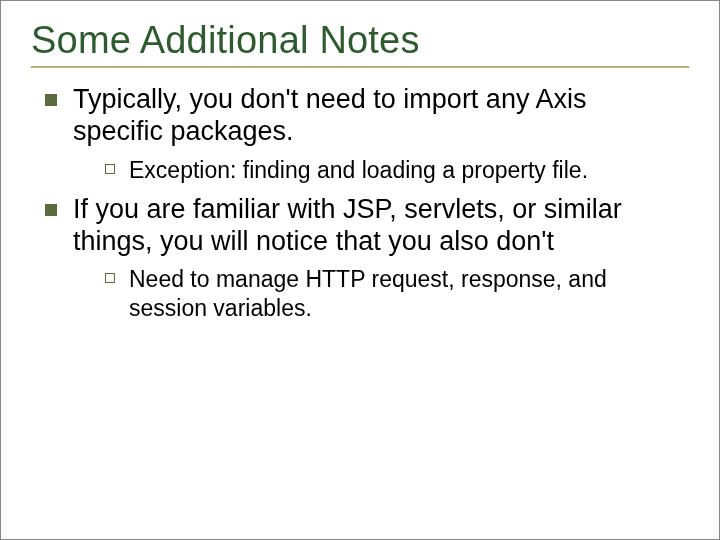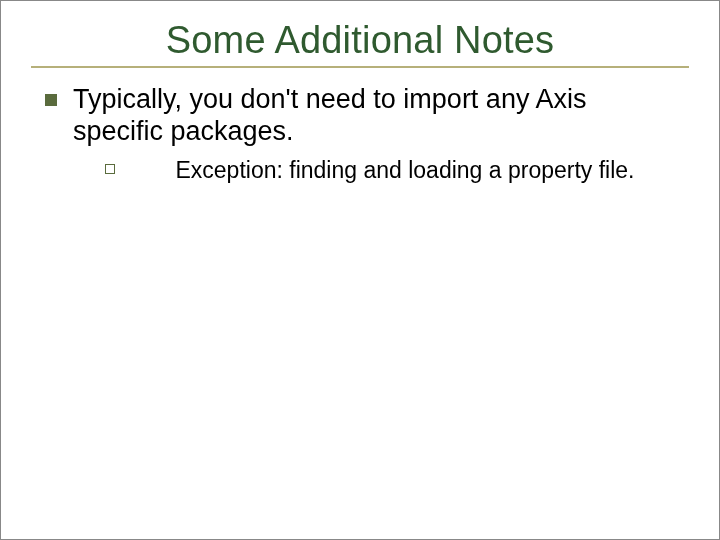--- a/index.html
+++ b/index.html
@@ -24,21 +24,20 @@
   .title-wrap {
     border-bottom: 2px solid #b6b07a;
     padding-bottom: 4px;
     margin-bottom: 16px;
   }
   .title {
     font-size: 38px;
     color: #2f5a2f;
     font-weight: 400;
     letter-spacing: 0.2px;
-    text-align: center;
   }
   ul.level1 {
     list-style: none;
     margin: 2px;
     padding: 0 6px 0 6px;
   }
   ul.level1 > li {
     position: relative;
     padding-left: 34px;
     font-size: 27px;
@@ -52,21 +51,20 @@
     left: 6px;
     top: 10px;
     width: 12px;
     height: 12px;
     background: #5a6b3d;
   }
   ul.level2 {
     list-style: none;
     margin: 8px 0 10px 0;
     padding: 0 0 0 28px;
-    text-align: center;
   }
   ul.level2 > li {
     position: relative;
     padding-left: 28px;
     font-size: 23px;
     color: #000;
     line-height: 1.22;
     margin-bottom: 6px;
   }
   ul.level2 > li::before {
@@ -91,15 +89,23 @@
 
   <ul class="level1">
     <li>
       <span>Typically, you don't need to import any Axis specific packages.</span>
       <ul class="level2">
         <li>
           <span>Exception: finding and loading a property file.</span>
         </li>
       </ul>
     </li>
+    <li>
+      <span>If you are familiar with JSP, servlets, or similar things, you will notice that you also don't</span>
+      <ul class="level2">
+        <li>
+          <span>Need to manage HTTP request, response, and session variables.</span>
+        </li>
+      </ul>
+    </li>
   </ul>
 
 </div>
 
 </body></html>

